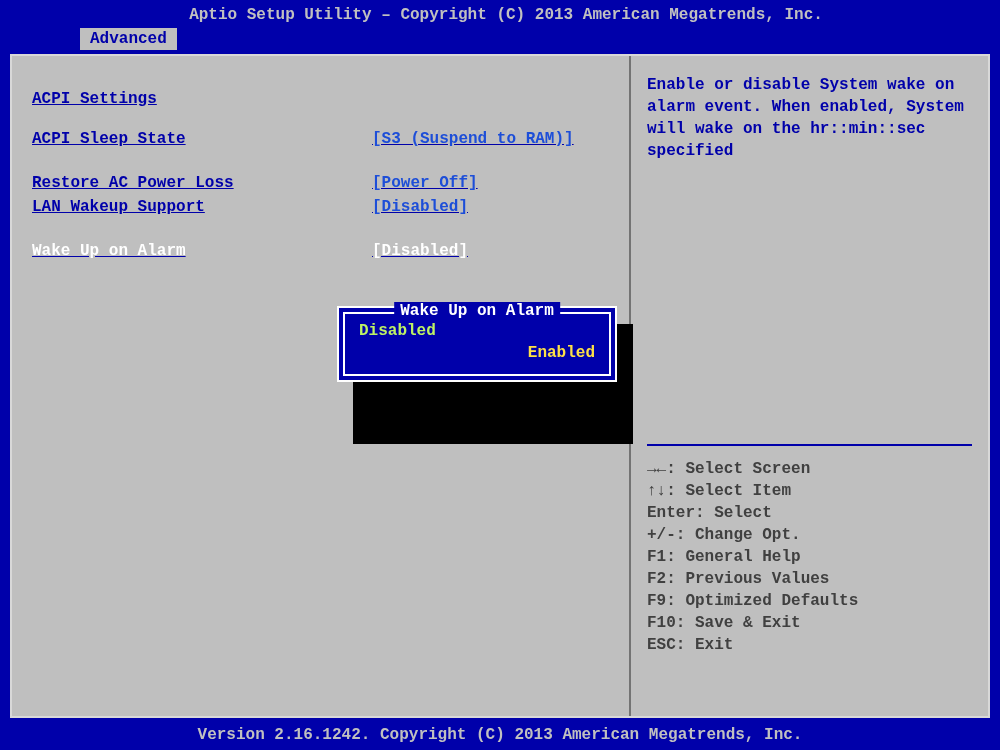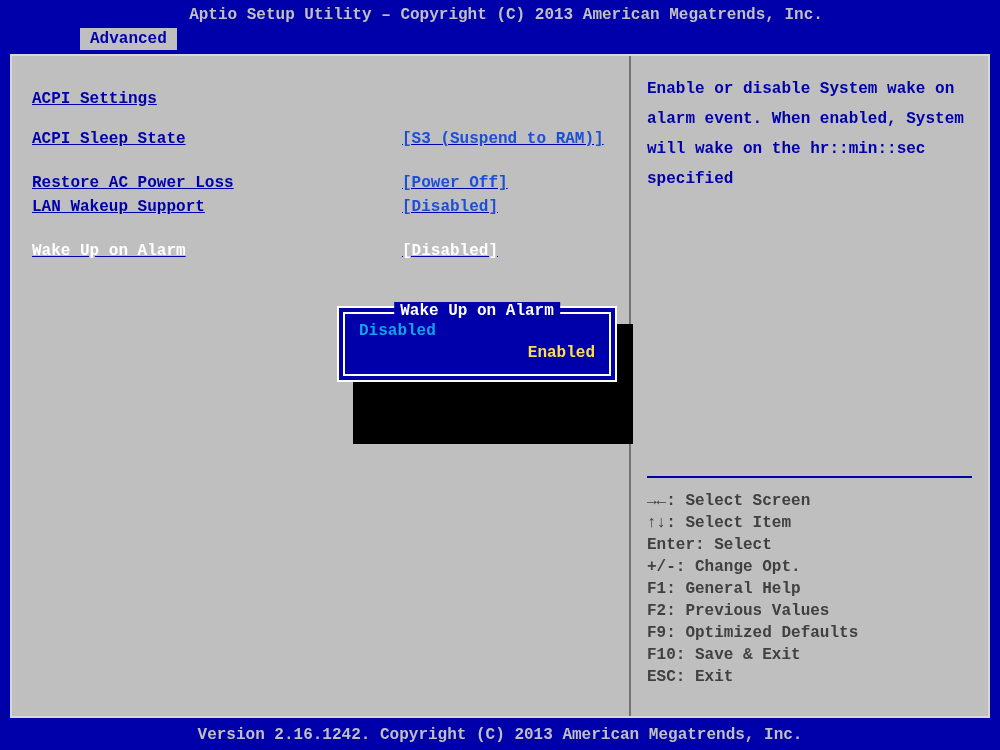--- a/index.html
+++ b/index.html
@@ -64,39 +64,38 @@
     position: relative;
   }
   .section-heading {
     color: #0000aa;
     margin-bottom: 20px;
   }
   .setting-row {
     display: flex;
     margin-bottom: 2px;
     line-height: 22px;
-    gap: 30px;
   }
   .setting-label {
     width: 340px;
     color: #0000aa;
   }
   .setting-value {
     color: #1d4ed8;
   }
   .setting-row.selected .setting-label,
   .setting-row.selected .setting-value {
     color: #ffffff;
   }
   .gap {
     height: 20px;
   }
   .help-text {
     color: #0000aa;
-    line-height: 30px;
+    line-height: 22px;
   }
   .divider {
     border-top: 2px solid #0000aa;
     margin: 12px 0;
   }
   .key-help {
     color: #404040;
     line-height: 22px;
   }
   .footer {
@@ -136,21 +135,21 @@
     position: absolute;
     top: -12px;
     left: 50%;
     transform: translateX(-50%);
     background: #0000aa;
     color: #fff;
     padding: 0 6px;
     white-space: nowrap;
   }
   .popup-option {
-    color: #0ea5e9;
+    color: #bef264;
     padding: 2px 10px;
     cursor: pointer;
   }
   .popup-option.selected {
     color: #fde047;
     text-align: right;
   }
   .right-spacer {
     height: 270px;
   }

